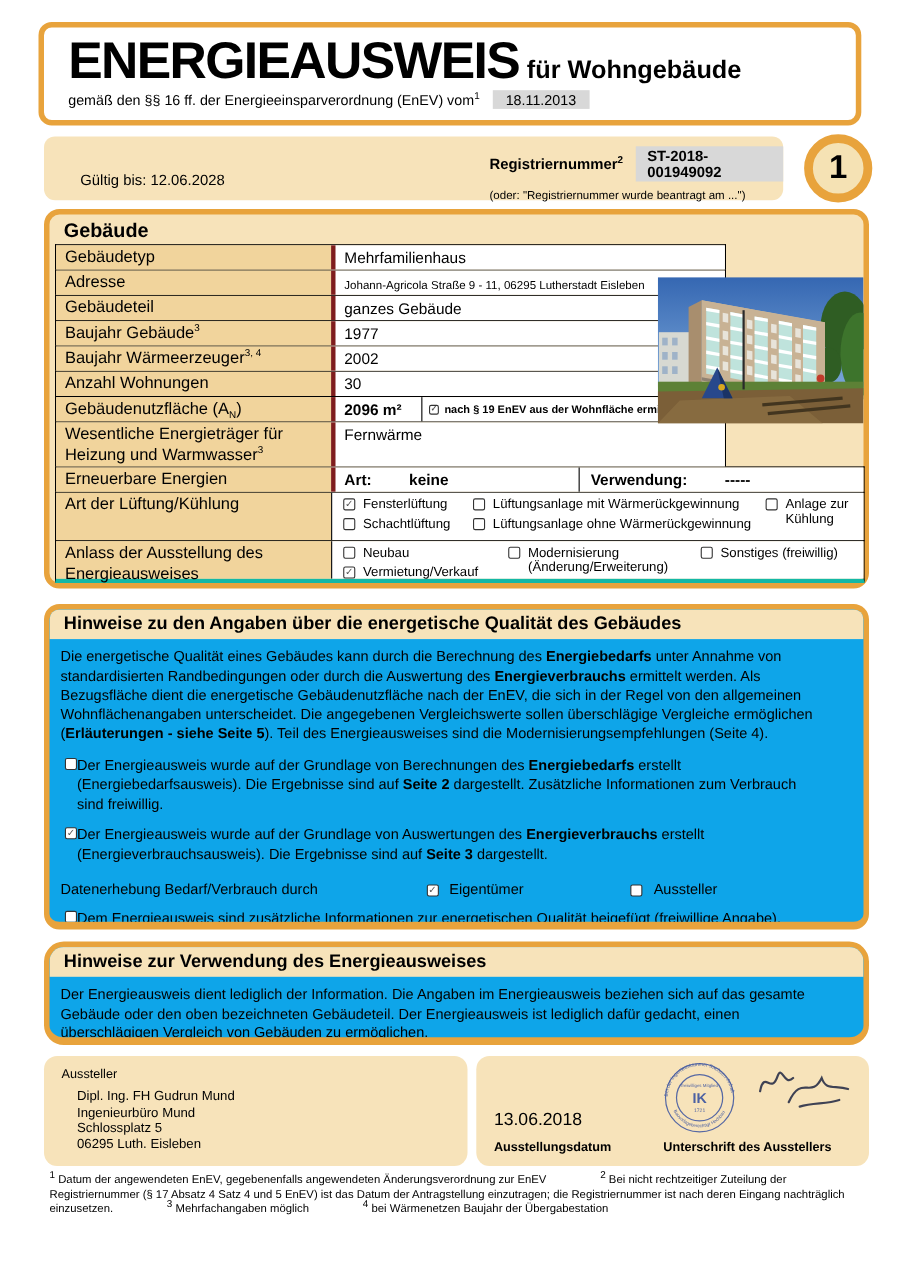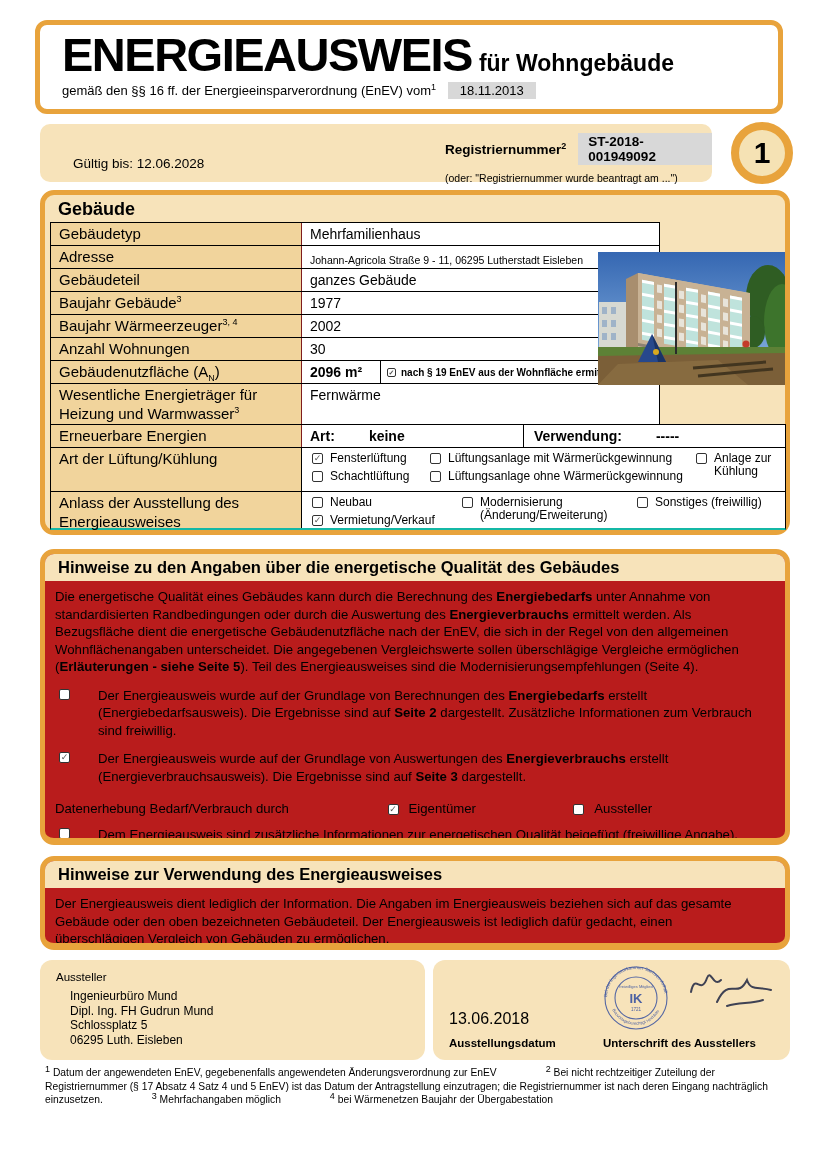--- a/index.html
+++ b/index.html
@@ -34,55 +34,55 @@
   .reg-note{font-size:10.5px;margin-top:7px;}
 
   .page-circle{position:absolute;left:731px;top:122px;width:62px;height:62px;border-radius:50%;
     background:#F5E2B4;border:8px solid var(--orange);text-align:center;font-size:30px;font-weight:bold;line-height:45px;}
 
   
   .geb-box{position:absolute;left:40px;top:190px;width:750px;height:345px;background:var(--cream);
     border:5px solid var(--orange);border-radius:14px;padding:3px 0 0 5px;}
   .geb-title{font-size:18px;font-weight:bold;padding-left:8px;height:24px;line-height:22px;}
   .g-row{display:flex;border-top:1px solid #000;border-left:1px solid #000;border-right:1px solid #000;}
-  .g-row.last{border-bottom:2px solid #14b8a6;}
+  .g-row.last{border-bottom:4px solid #14b8a6;}
   .w-limit{width:610px;}
   .w-full{width:736px;}
   .h23{height:23px;}.h41{height:41px;}.h44{height:44px;}.h39{height:39px;}
   .g-label{width:250px;background:var(--tan);font-size:15px;padding:1px 4px 0 8px;line-height:19px;}
-  .g-value{flex:1;background:#fff;border-left:1px solid #7f1d1d;font-size:14px;padding:2px 0 0 8px;line-height:19px;}
+  .g-value{flex:1;background:#fff;border-left:4px solid #7f1d1d;font-size:14px;padding:2px 0 0 8px;line-height:19px;}
   .g-value.small{font-size:10.5px;padding-top:5px;}
   .split-value{display:flex;padding:0;font-weight:bold;}
   .nutz-a{width:78px;padding:2px 0 0 8px;}
   .nutz-b{flex:1;border-left:1px solid #000;font-size:10px;display:flex;align-items:center;padding-left:6px;}
   .ern-a{width:222px;display:flex;padding:2px 0 0 8px;border-right:1px solid #000;}
   .ern-b{flex:1;display:flex;padding:2px 0 0 10px;}
   .ern-gap{margin-left:34px;}
   .cbgrid{flex:1;background:#fff;border-left:1px solid #000;display:flex;padding:4px 0 0 10px;font-size:12px;}
   .cbcol{display:flex;flex-direction:column;justify-content:flex-start;}
   .cbcol1{width:118px;}
   .cbcol2{width:266px;}
   .cbcol3{flex:1;}
   .cbitem{display:flex;margin-bottom:5px;}
   .cbitem .txt{margin-left:7px;line-height:13px;}
   .cb{flex:none;width:11px;height:11px;border:1.3px solid #333;border-radius:2px;background:#fff;
       font-size:9px;line-height:9px;color:#555;text-align:center;margin-top:1px;}
   .cb.small{width:9px;height:9px;font-size:7px;line-height:7px;}
   .photo{position:absolute;left:553px;top:57px;width:187px;height:133px;}
 
   
-  .hint-box{position:absolute;left:40px;width:750px;background:#b91c1c;border:5px solid var(--orange);
+  .hint-box{position:absolute;left:40px;width:750px;background:#0ea5e9;border:5px solid var(--orange);
     border-bottom-width:7px;border-radius:14px;overflow:hidden;}
   .hint1{top:549px;height:296px;}
-  .hint2{top:856px;height:94px;}
+  .hint2{top:856px;height:94px;border-radius:18px;}
   .hint-title{background:var(--cream);font-size:16.5px;font-weight:bold;padding:4px 0 4px 13px;}
   .hint-body{padding:7px 26px 0 10px;font-size:13.2px;line-height:17.5px;}
   .cb-para{display:flex;margin-top:11px;}
   .cb-para .cb{margin-left:4px;margin-top:2px;}
-  .cb-para .cb-text{margin-left:28px;max-width:660px;}
+  .cb-para .cb-text{max-width:660px;}
   .daten-row{display:flex;margin-top:15px;align-items:center;}
   .daten-label{width:358px;}
   .daten-opt{display:flex;align-items:center;width:200px;}
   .daten-opt .txt{margin-left:10px;}
 
   
   .aus-box{position:absolute;left:40px;top:960px;width:385px;height:100px;background:var(--cream);
     border-radius:12px;padding:11px 0 0 16px;}
   .aus-title{font-size:11.5px;}
   .aus-lines{margin:6px 0 0 14px;font-size:12px;line-height:14.5px;}
@@ -369,22 +369,22 @@
   <div class="hint-box hint2">
     <div class="hint-title">Hinweise zur Verwendung des Energieausweises</div>
     <div class="hint-body" style="max-width:724px;">
       <p>Der Energieausweis dient lediglich der Information. Die Angaben im Energieausweis beziehen sich auf das gesamte Gebäude oder den oben bezeichneten Gebäudeteil. Der Energieausweis ist lediglich dafür gedacht, einen überschlägigen Vergleich von Gebäuden zu ermöglichen.</p>
     </div>
   </div>
 
   <div class="aus-box">
     <div class="aus-title">Aussteller</div>
     <div class="aus-lines">
+      <div>Dipl. Ing. FH Gudrun Mund</div>
       <div>Ingenieurbüro Mund</div>
-      <div>Dipl. Ing. FH Gudrun Mund</div>
       <div>Schlossplatz 5</div>
       <div>06295 Luth. Eisleben</div>
     </div>
   </div>
 
   <div class="issue-box">
     <div class="issue-date">13.06.2018</div>
     <div class="issue-date-label">Ausstellungsdatum</div>
     <div class="stamp">
       <svg width="86" height="76" viewBox="0 0 86 76" xmlns="http://www.w3.org/2000/svg">

